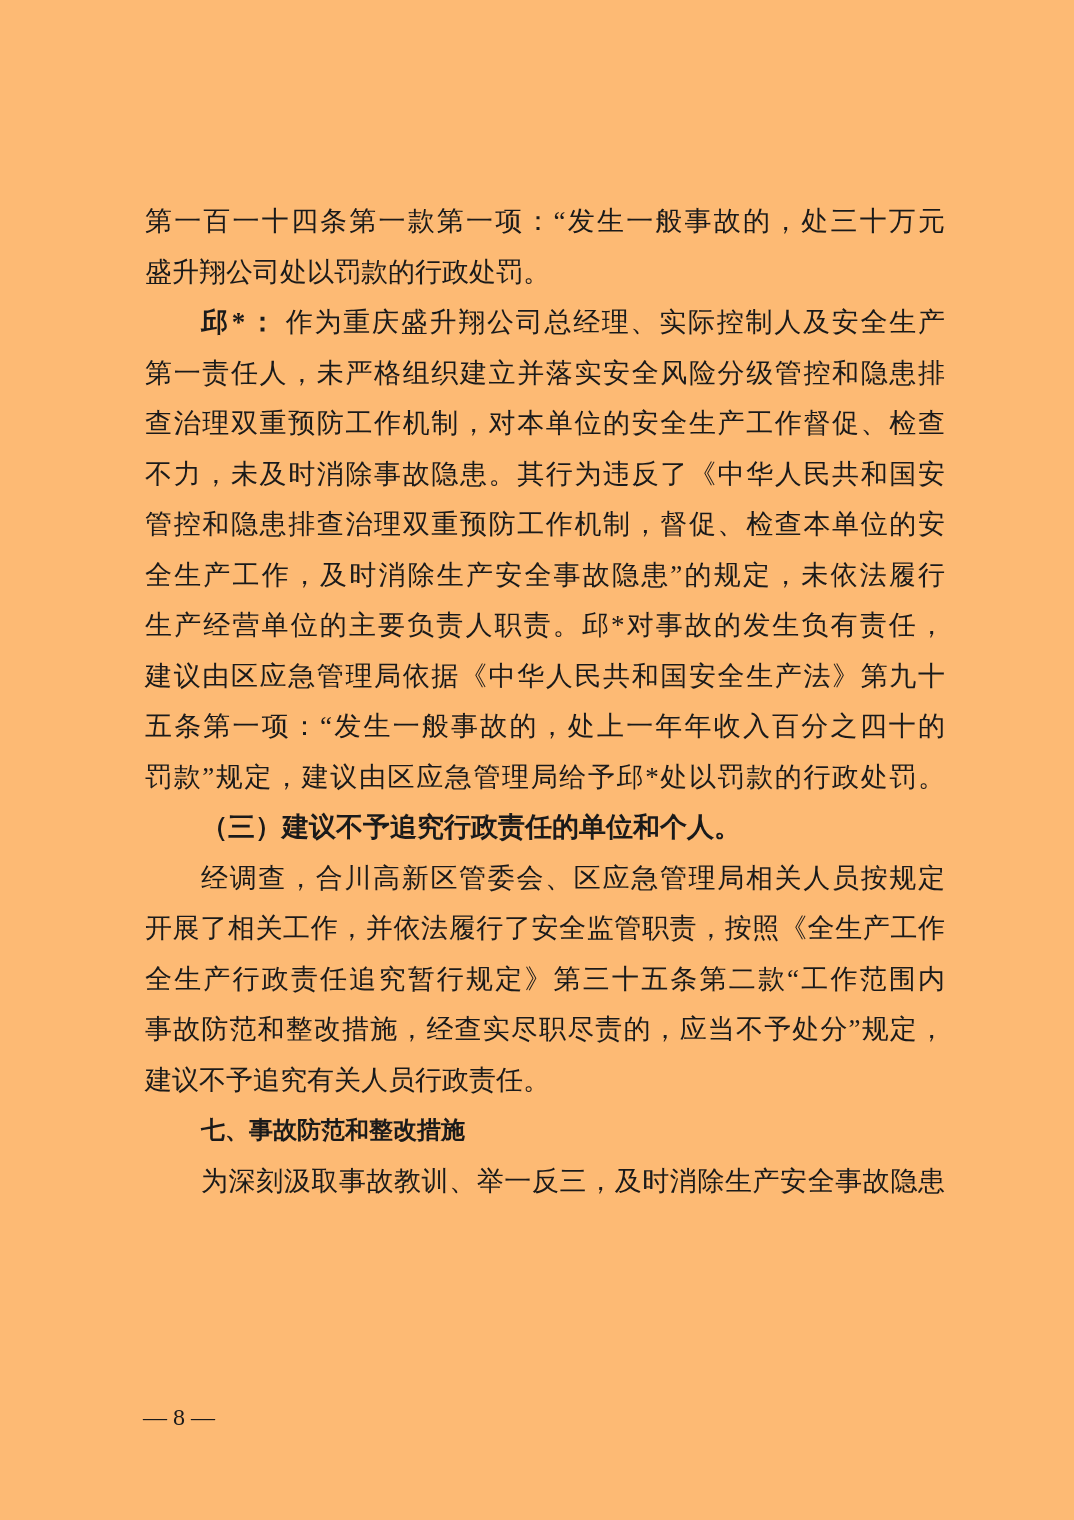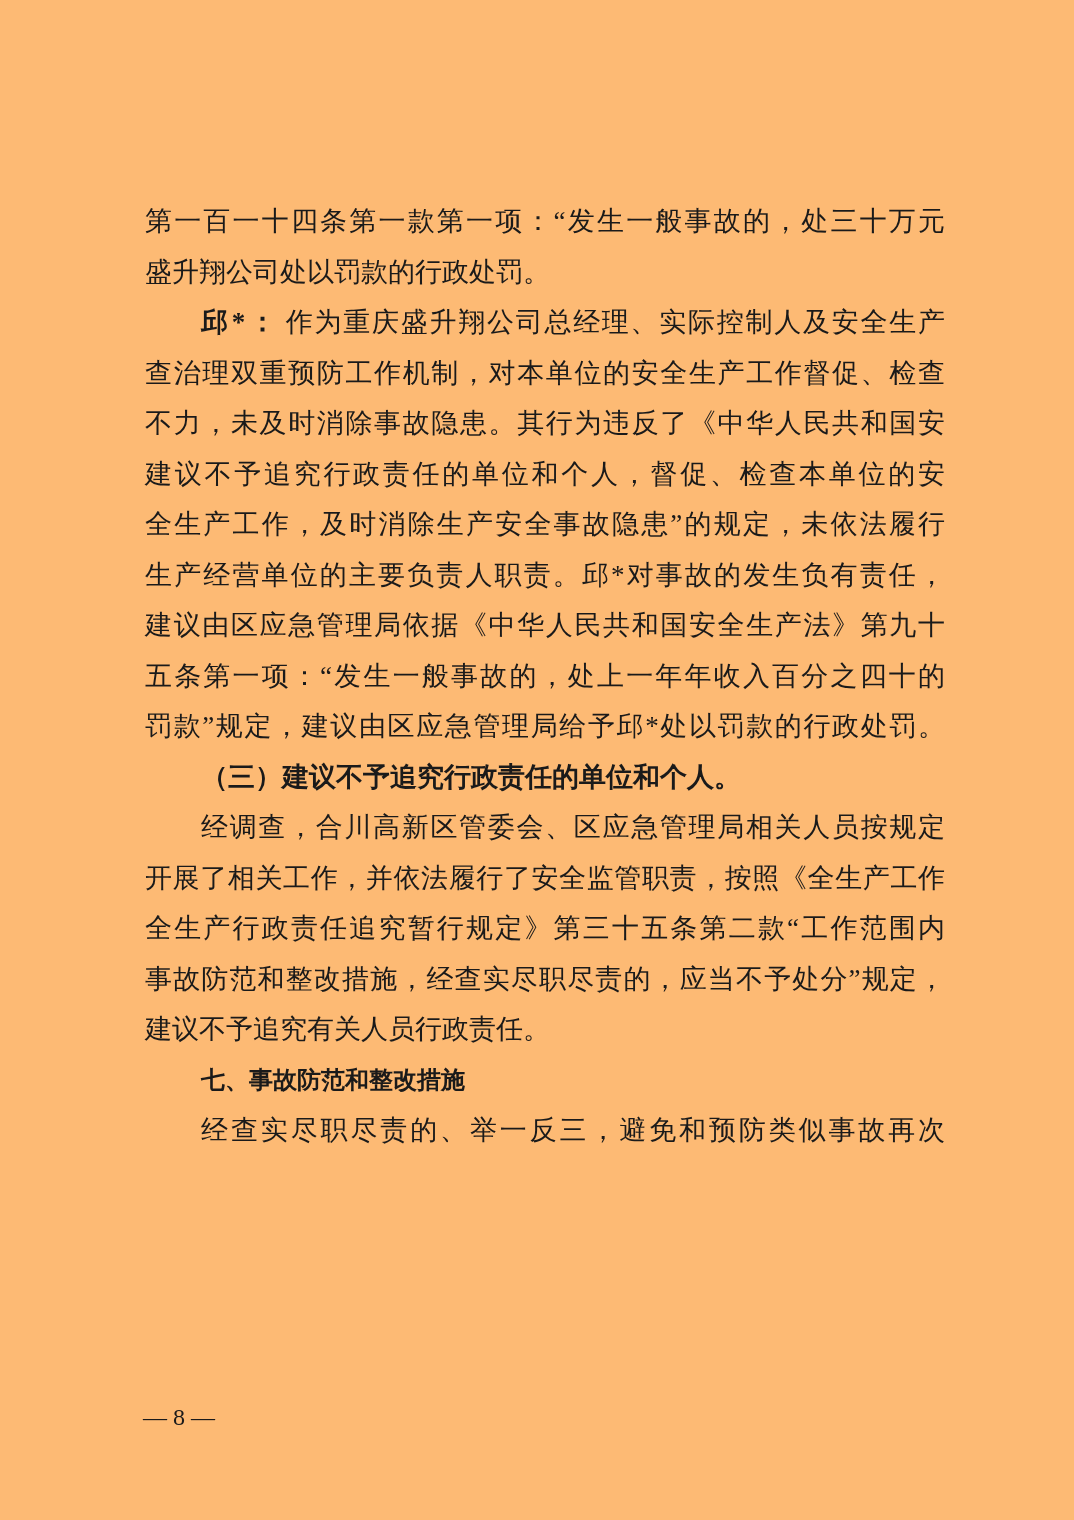--- a/index.html
+++ b/index.html
@@ -63,31 +63,32 @@
   }
 </style>
 </head>
 <body>
 
 <div class="page">
   <div class="content">
       <div class="line"><span>第一百一十四条第一款第一项：“发生一般事故的，处三十万元</span></div>
       <div class="line no-fill"><span>盛升翔公司处以罚款的行政处罚。</span></div>
       <div class="line indent"><span class="bold-prefix">邱*：</span><span>作为重庆盛升翔公司总经理、实际控制人及安全生产</span></div>
+      <div class="line"><span>第一责任人，未严格组织建立并落实安全风险分级管控和隐患排</span></div>
       <div class="line"><span>查治理双重预防工作机制，对本单位的安全生产工作督促、检查</span></div>
       <div class="line"><span>不力，未及时消除事故隐患。其行为违反了《中华人民共和国安</span></div>
-      <div class="line"><span>建议不予追究行政责任的单位和个人，督促、检查本单位的安</span></div>
+      <div class="line"><span>管控和隐患排查治理双重预防工作机制，督促、检查本单位的安</span></div>
       <div class="line"><span>全生产工作，及时消除生产安全事故隐患”的规定，未依法履行</span></div>
       <div class="line"><span>生产经营单位的主要负责人职责。邱*对事故的发生负有责任，</span></div>
       <div class="line"><span>建议由区应急管理局依据《中华人民共和国安全生产法》第九十</span></div>
       <div class="line"><span>五条第一项：“发生一般事故的，处上一年年收入百分之四十的</span></div>
       <div class="line"><span>罚款”规定，建议由区应急管理局给予邱*处以罚款的行政处罚。</span></div>
       <div class="line no-fill indent style-bold"><span>（三）建议不予追究行政责任的单位和个人。</span></div>
       <div class="line indent"><span>经调查，合川高新区管委会、区应急管理局相关人员按规定</span></div>
       <div class="line"><span>开展了相关工作，并依法履行了安全监管职责，按照《全生产工作</span></div>
       <div class="line"><span>全生产行政责任追究暂行规定》第三十五条第二款“工作范围内</span></div>
       <div class="line"><span>事故防范和整改措施，经查实尽职尽责的，应当不予处分”规定，</span></div>
       <div class="line no-fill"><span>建议不予追究有关人员行政责任。</span></div>
       <div class="line no-fill indent style-heading"><span>七、事故防范和整改措施</span></div>
-      <div class="line indent"><span>经查实尽职尽责的、举一反三，避免和预防类似事故再次</span></div>
+      <div class="line indent"><span>为深刻汲取事故教训、举一反三，及时消除生产安全事故隐患</span></div>
     </div>
   <div class="footer">— 8 —</div>
 </div>
 
 </body></html>

